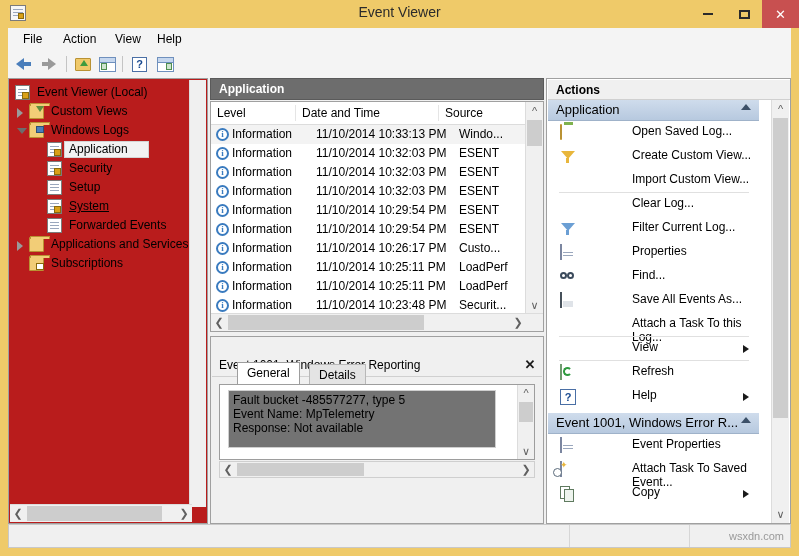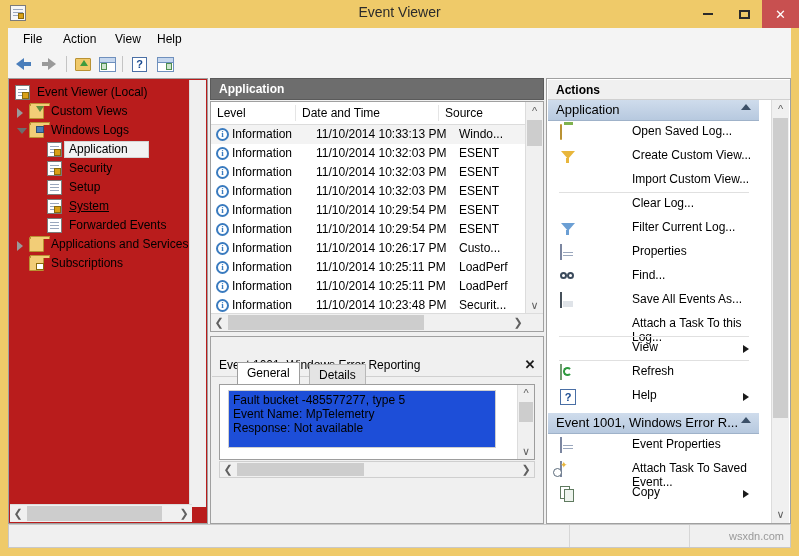--- a/index.html
+++ b/index.html
@@ -385,21 +385,21 @@
   #detail-body {
     position: absolute; left: 8px; top: 47px;
     width: 316px; height: 76px;
     background: #ffffff;
     border: 1px solid #9d9d9d;
     box-sizing: border-box;
   }
   #detail-textbox {
     position: absolute; left: 8px; top: 5px;
     width: 268px; height: 58px;
-    background: #1d4ed8;
+    background: #737373;
     border: 1px solid #cfcfcf;
     box-sizing: border-box;
     padding: 2px 4px;
     font-size: 12px;
     line-height: 14px;
     overflow: hidden;
   }
   #detail-vscroll {
     position: absolute; right: 0; top: 0;
     width: 16px; height: 74px;

